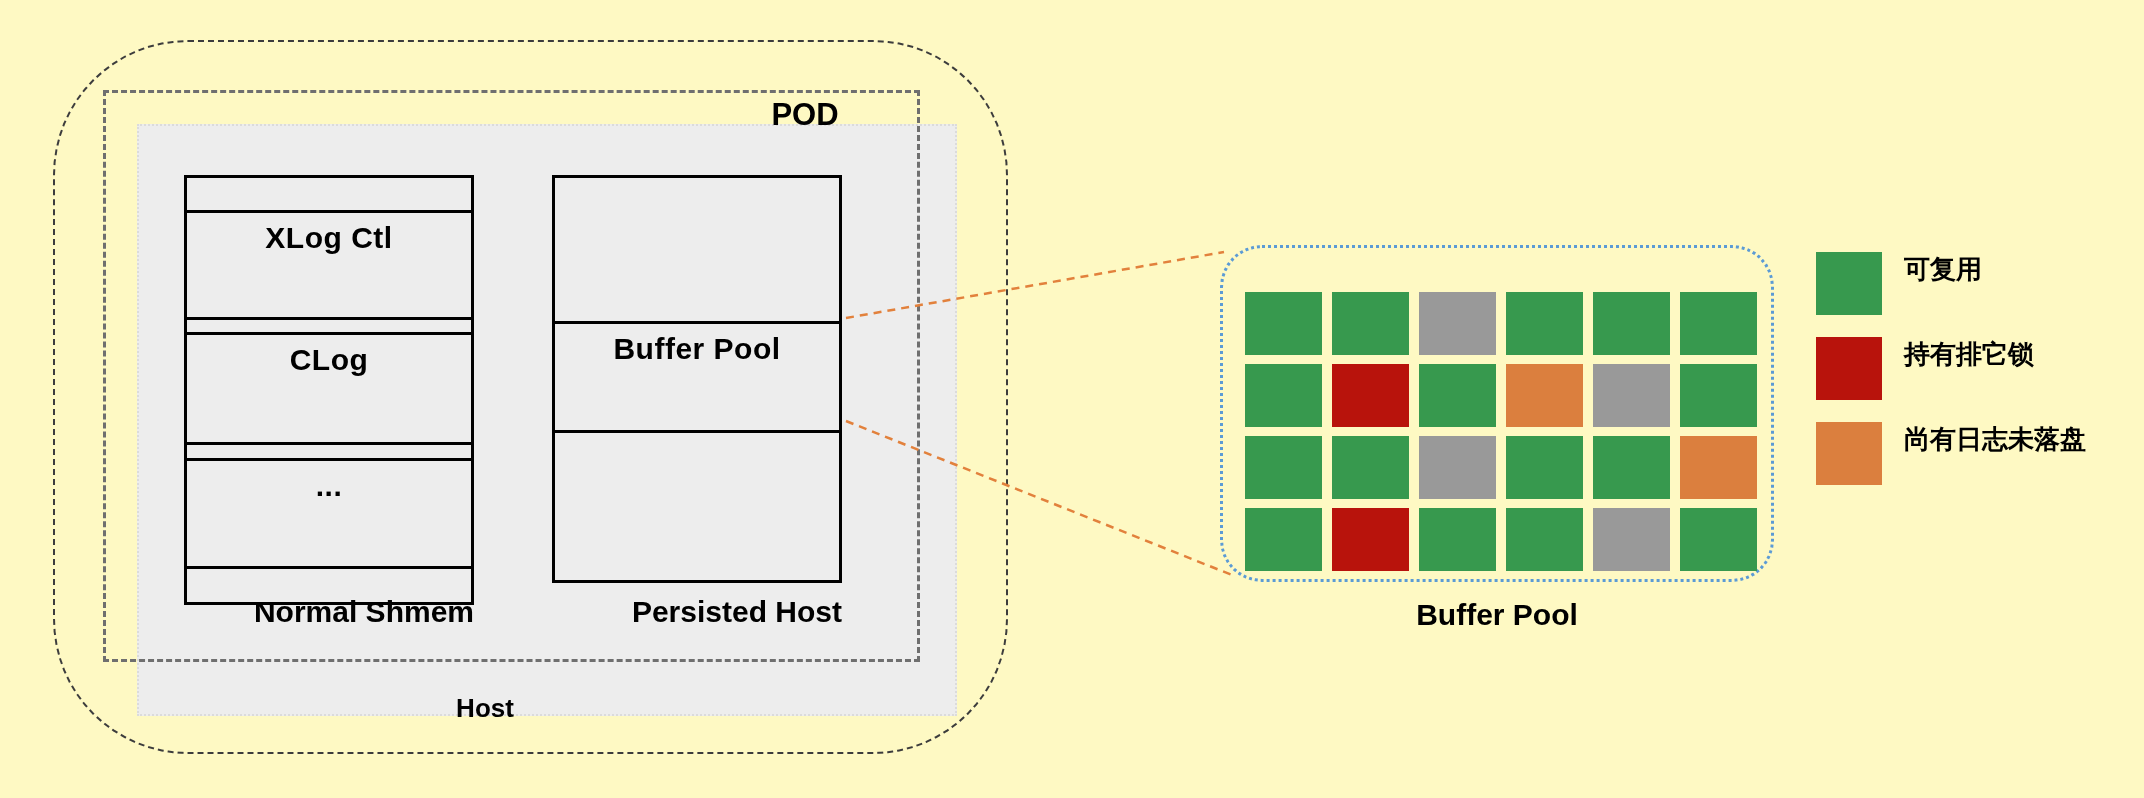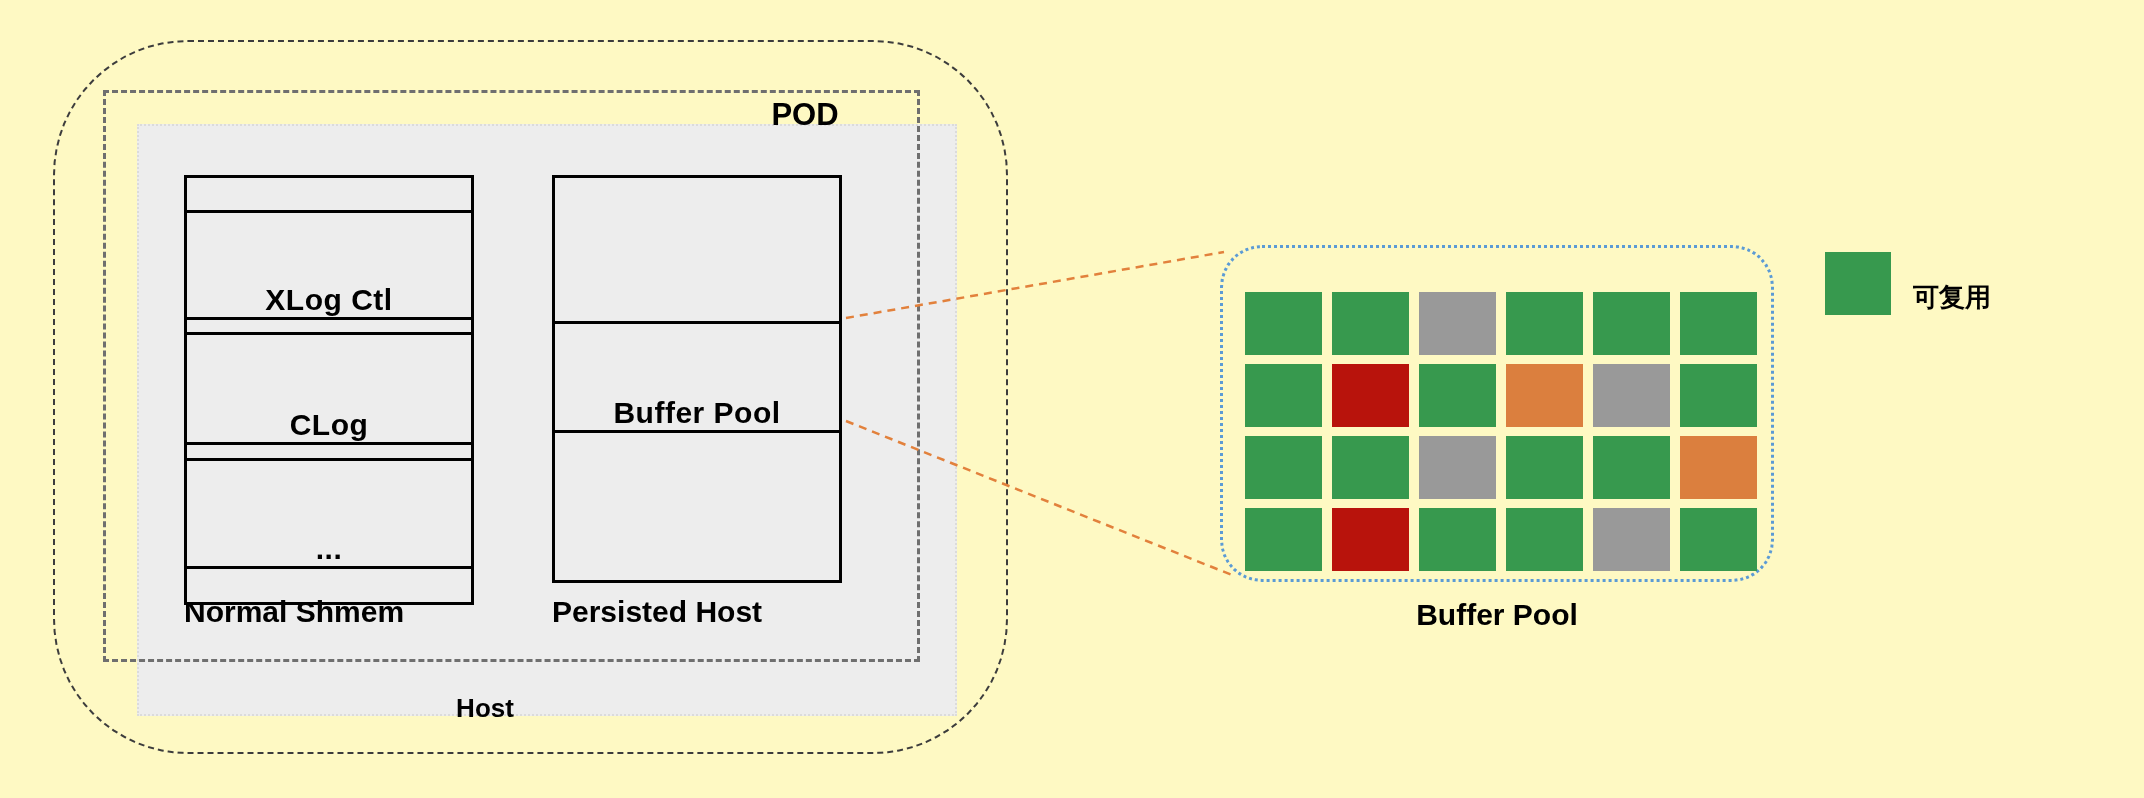--- a/index.html
+++ b/index.html
@@ -58,21 +58,21 @@
     position: absolute;
     top: 175px;
     width: 290px;
     border: 3px solid #000;
     display: flex;
     flex-direction: column;
   }
   .shmem-box .sec {
     border-bottom: 3px solid #000;
     display: flex;
-    align-items: flex-end;
+    align-items: flex-start;
     justify-content: center;
     margin-top: 8px;
   }
   .shmem-box .sec:last-child { border-bottom: none; }
   .sec-label {
     font-size: 30px;
     font-weight: bold;
     color: #000;
     letter-spacing: 0.5px;
   }
@@ -88,21 +88,21 @@
 
   #persisted-box { left: 552px; }
   #persisted-box .sec:nth-child(1) { height: 138px; }
   #persisted-box .sec:nth-child(2) { height: 101px; }
   #persisted-box .sec:nth-child(3) { height: 139px; }
 
   .box-label {
     position: absolute;
     top: 595px;
     width: 290px;
-    text-align: left;
+    text-align: right;
     font-size: 30px;
     font-weight: bold;
     color: #000;
   }
   .normal-label { left: 184px; }
   .persisted-label { left: 552px; }
 
   
   .connectors {
     position: absolute;
@@ -142,23 +142,22 @@
   
   .legend {
     position: absolute;
     left: 1816px; top: 252px;
     display: flex;
     flex-direction: column;
     gap: 22px;
   }
   .legend-item {
     display: flex;
-    align-items: flex-end;
+    align-items: flex-start;
     height: 63px;
-    margin-left: 9px;
   }
   .swatch { width: 66px; height: 63px; flex: 0 0 66px; }
   .legend-label {
     margin-left: 22px;
     font-size: 26px;
     font-weight: bold;
     color: #000;
     white-space: nowrap;
   }
 </style>
@@ -232,15 +231,23 @@
         <div class="cell" style="background: rgb(55, 153, 78);"></div>
       </div>
   </div>
   <div class="bp-label">Buffer Pool</div>
 
   <div class="legend" id="legend">
       <div class="legend-item">
         <div class="swatch" style="background: rgb(55, 153, 78);"></div>
         <span class="legend-label">可复用</span>
       </div>
+      <div class="legend-item">
+        <div class="swatch" style="background: rgb(184, 19, 12);"></div>
+        <span class="legend-label">持有排它锁</span>
+      </div>
+      <div class="legend-item">
+        <div class="swatch" style="background: rgb(219, 127, 62);"></div>
+        <span class="legend-label">尚有日志未落盘</span>
+      </div>
     </div>
 
 </div>
 
 </body></html>

